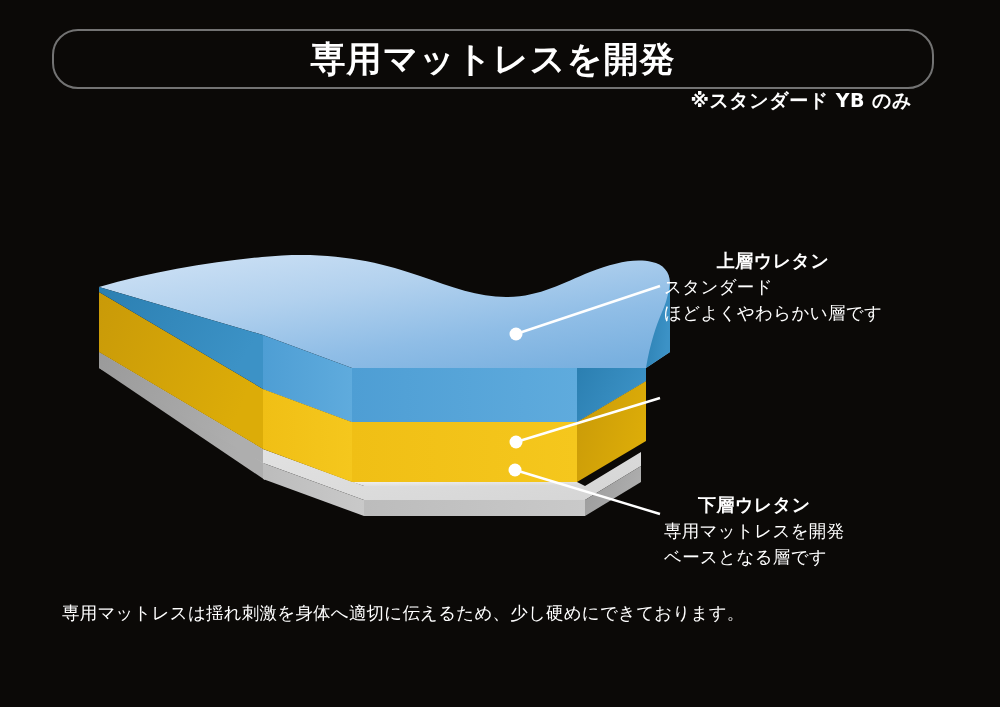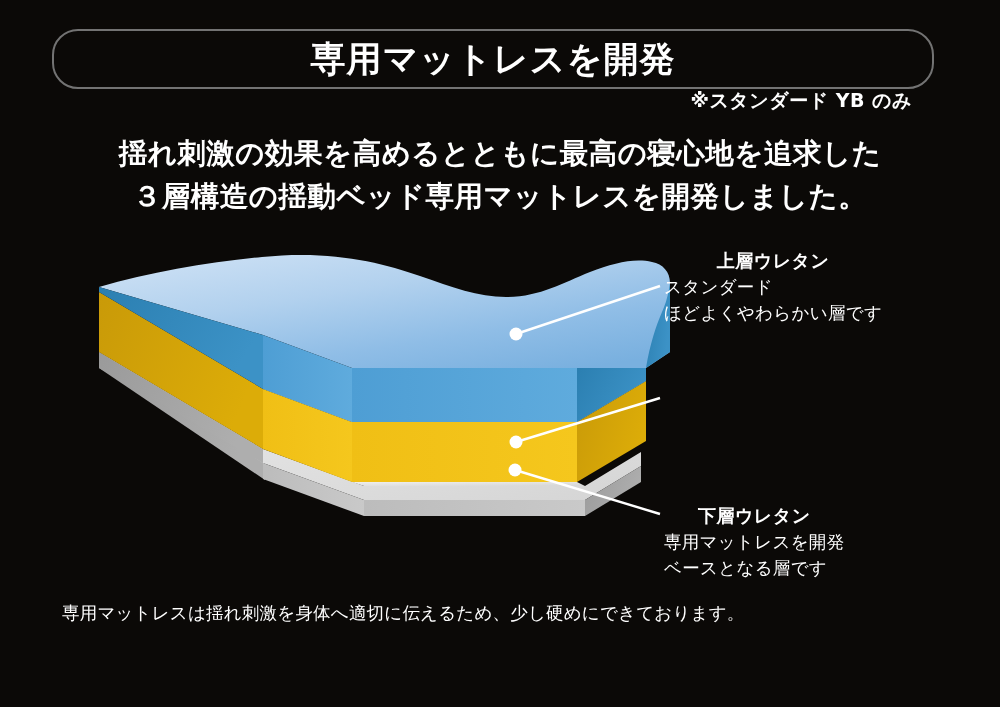--- a/index.html
+++ b/index.html
@@ -98,21 +98,21 @@
   }
   .callout .c-line {
     font-size: 17.5px;
     font-weight: normal;
     letter-spacing: 0.3px;
     line-height: 26px;
     display: block;
   }
   #callout-upper  { left: 664px; top: 248px; }
   #callout-middle { left: 664px; top: 360px; }
-  #callout-lower  { left: 664px; top: 503px; }
+  #callout-lower  { left: 664px; top: 492px; }
 
   
   .footer {
     position: absolute;
     left: 62px;
     top: 595px;
     width: 880px;
     color: #ffffff;
     font-size: 17.5px;
     line-height: 36px;
@@ -123,24 +123,20 @@
 </head>
 <body>
 
 <div id="stage" style="background: rgb(11, 9, 7);">
 
   <div class="title-box">
     <div class="title-text">専用マットレスを開発</div>
   </div>
   <div class="note-line">※スタンダード YB のみ</div>
 
-  <div class="headline">
-    <span class="l1">揺れ刺激の効果を高めるとともに最高の寝心地を追求した</span>
-    <span class="l2">３層構造の揺動ベッド専用マットレスを開発しました。</span>
-  </div>
 
   <svg class="illustration" viewBox="0 0 1000 707" width="1000" height="707" xmlns="http://www.w3.org/2000/svg">
     <defs>
       <linearGradient id="gTop" x1="0.05" y1="0" x2="0.85" y2="1">
         <stop offset="0%" stop-color="#cfe2f5"></stop>
         <stop offset="38%" stop-color="#b2d1ee"></stop>
         <stop offset="72%" stop-color="#8fbde6"></stop>
         <stop offset="100%" stop-color="#79b0df"></stop>
       </linearGradient>
       <linearGradient id="gBlueLeft" x1="0" y1="0" x2="1" y2="0.4">

